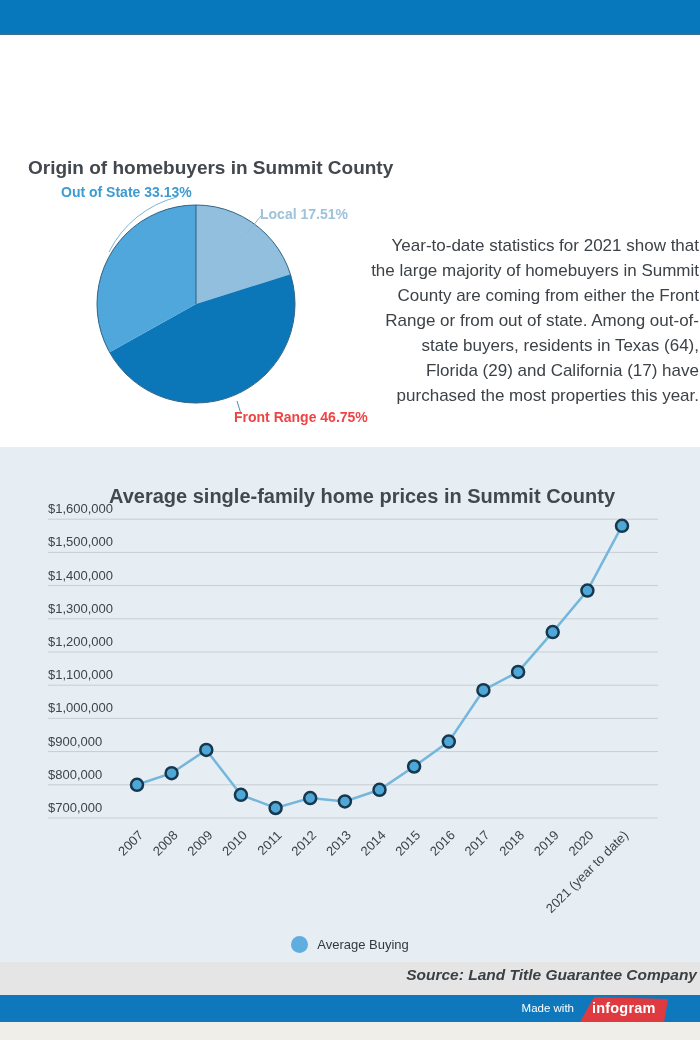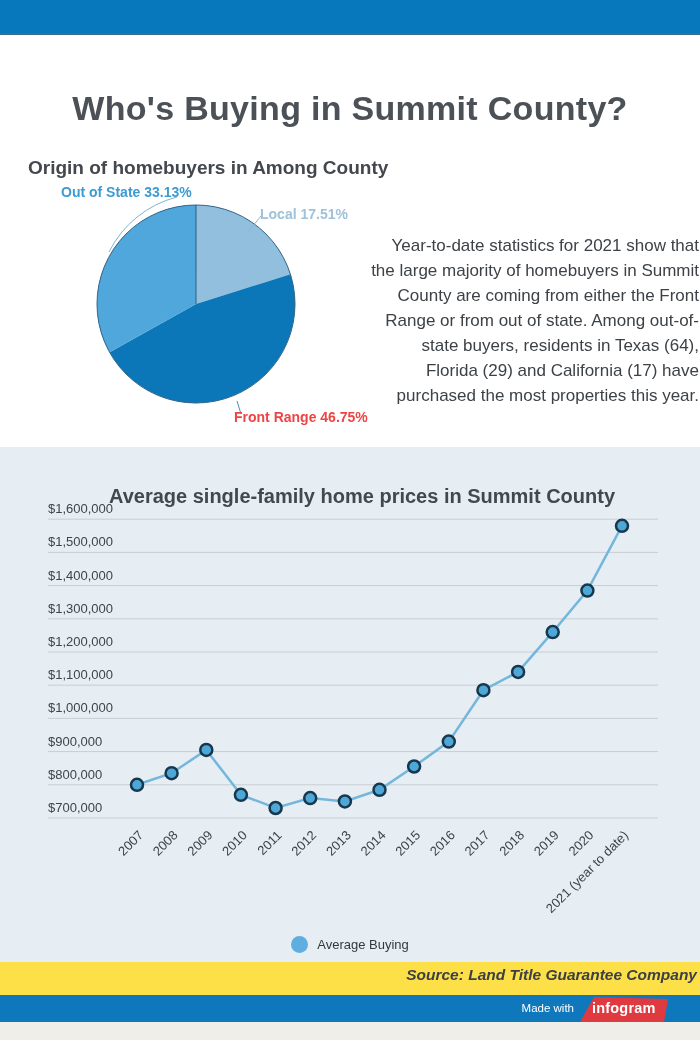--- a/index.html
+++ b/index.html
@@ -13,39 +13,38 @@
   .pie-label.out{left:61px;top:184px;color:#3D9BD1;}
   .pie-label.local{left:260px;top:206px;color:#9FC2DA;}
   .pie-label.front{left:234px;top:409px;color:#ef4444;}
   .description{position:absolute;left:365px;top:216px;width:334px;font-size:17px;line-height:25px;color:#3C4247;text-align:right;}
   .chart-section{position:absolute;left:0;top:447px;width:700px;height:515px;background:#E6EEF4;}
   .chart-title{position:absolute;top:21px;left:12px;width:100%;text-align:center;font-size:20px;font-weight:bold;color:#42484D;}
   #line-svg{position:absolute;left:0;top:48px;width:700px;height:440px;}
   .legend{position:absolute;top:489px;left:0;width:100%;display:flex;justify-content:center;align-items:center;gap:9px;}
   .legend-dot{width:17px;height:17px;border-radius:50%;background:#5FAEDF;}
   .legend-label{font-size:13px;color:#35393C;}
-  .source-row{position:absolute;top:962px;left:0;width:700px;height:33px;background:#fde047;}
+  .source-row{position:absolute;top:962px;left:0;width:700px;height:33px;background:#e5e5e5;}
   .source-text{position:absolute;right:3px;top:4px;font-size:15.5px;font-weight:bold;font-style:italic;color:#3A4045;white-space:nowrap;}
   .footer-bar{position:absolute;top:995px;left:0;width:700px;height:27px;background:#0F78BD;}
   .made-with{position:absolute;right:126px;top:7px;font-size:11.5px;color:#ffffff;}
   .logo{position:absolute;left:578px;top:995px;width:92px;height:38px;cursor:pointer;}
   .logo svg{position:absolute;left:0;top:0;}
   .logo-text{position:absolute;left:14px;top:5px;width:72px;text-align:left;color:#ffffff;font-weight:bold;font-size:14.5px;letter-spacing:.2px;}
   .bottom-strip{position:absolute;top:1022px;left:0;width:700px;height:18px;background:#EFEEE9;}
 </style>
 </head>
 <body>
 
 <div class="page">
 
   <div class="topbar"></div>
 
-  <h1 class="main-title">Who's Buying in Summit County?</h1>
 
-  <h2 class="pie-title">Origin of homebuyers in Among County</h2>
+  <h2 class="pie-title">Origin of homebuyers in Summit County</h2>
 
   <svg id="pie-svg" viewBox="0 0 360 260">
     <g id="pie-slices">
         <path d="M 196 129 L 196.0 30.0 A 99 99 0 0 1 290.4 99.2 Z" fill="#93BFDE"></path>
         <path d="M 196 129 L 290.4 99.2 A 99 99 0 0 1 109.6 177.3 Z" fill="#0B77B9"></path>
         <path d="M 196 129 L 109.6 177.3 A 99 99 0 0 1 196.1 30.0 Z" fill="#4FA7DB"></path>
       </g>
     <circle cx="196" cy="129" r="99" fill="none" stroke="#2F6486" stroke-width="1"></circle>
     <line x1="196" y1="129" x2="196" y2="30" stroke="#2F5F7F" stroke-width="1"></line>
     <path d="M 177 22 A 105 105 0 0 0 109 77" fill="none" stroke="#7FB4D6" stroke-width="1"></path>

